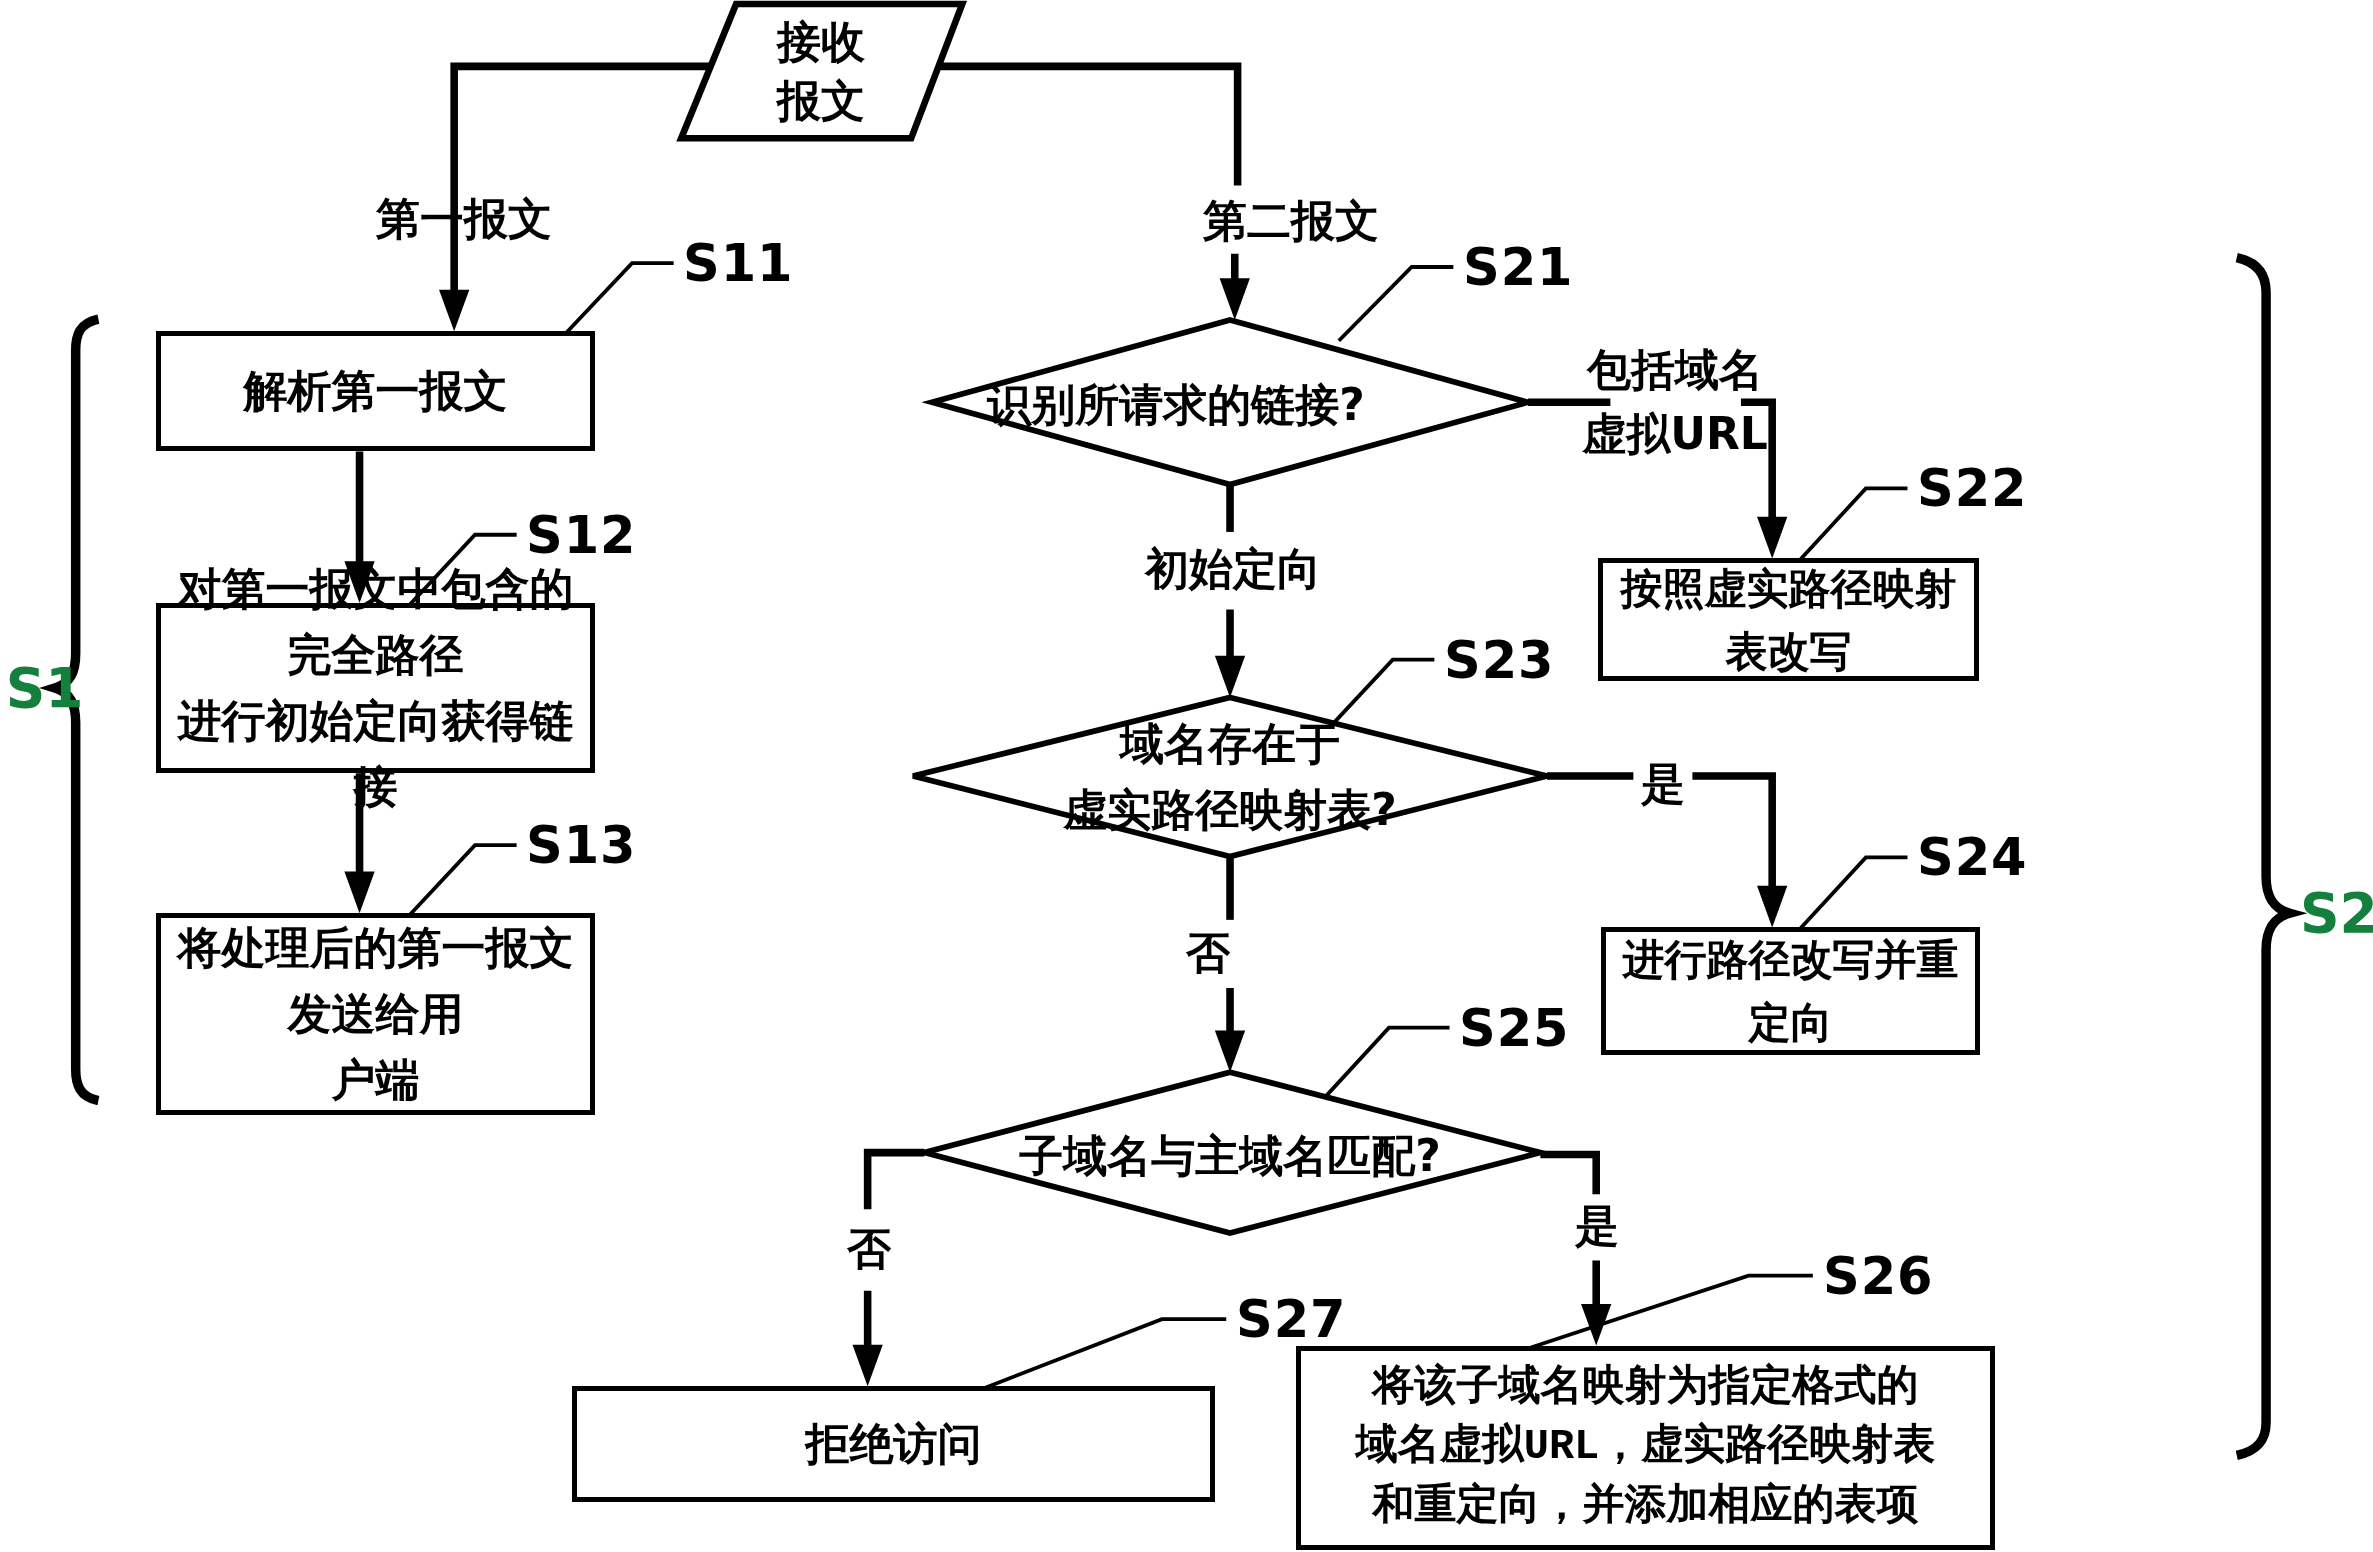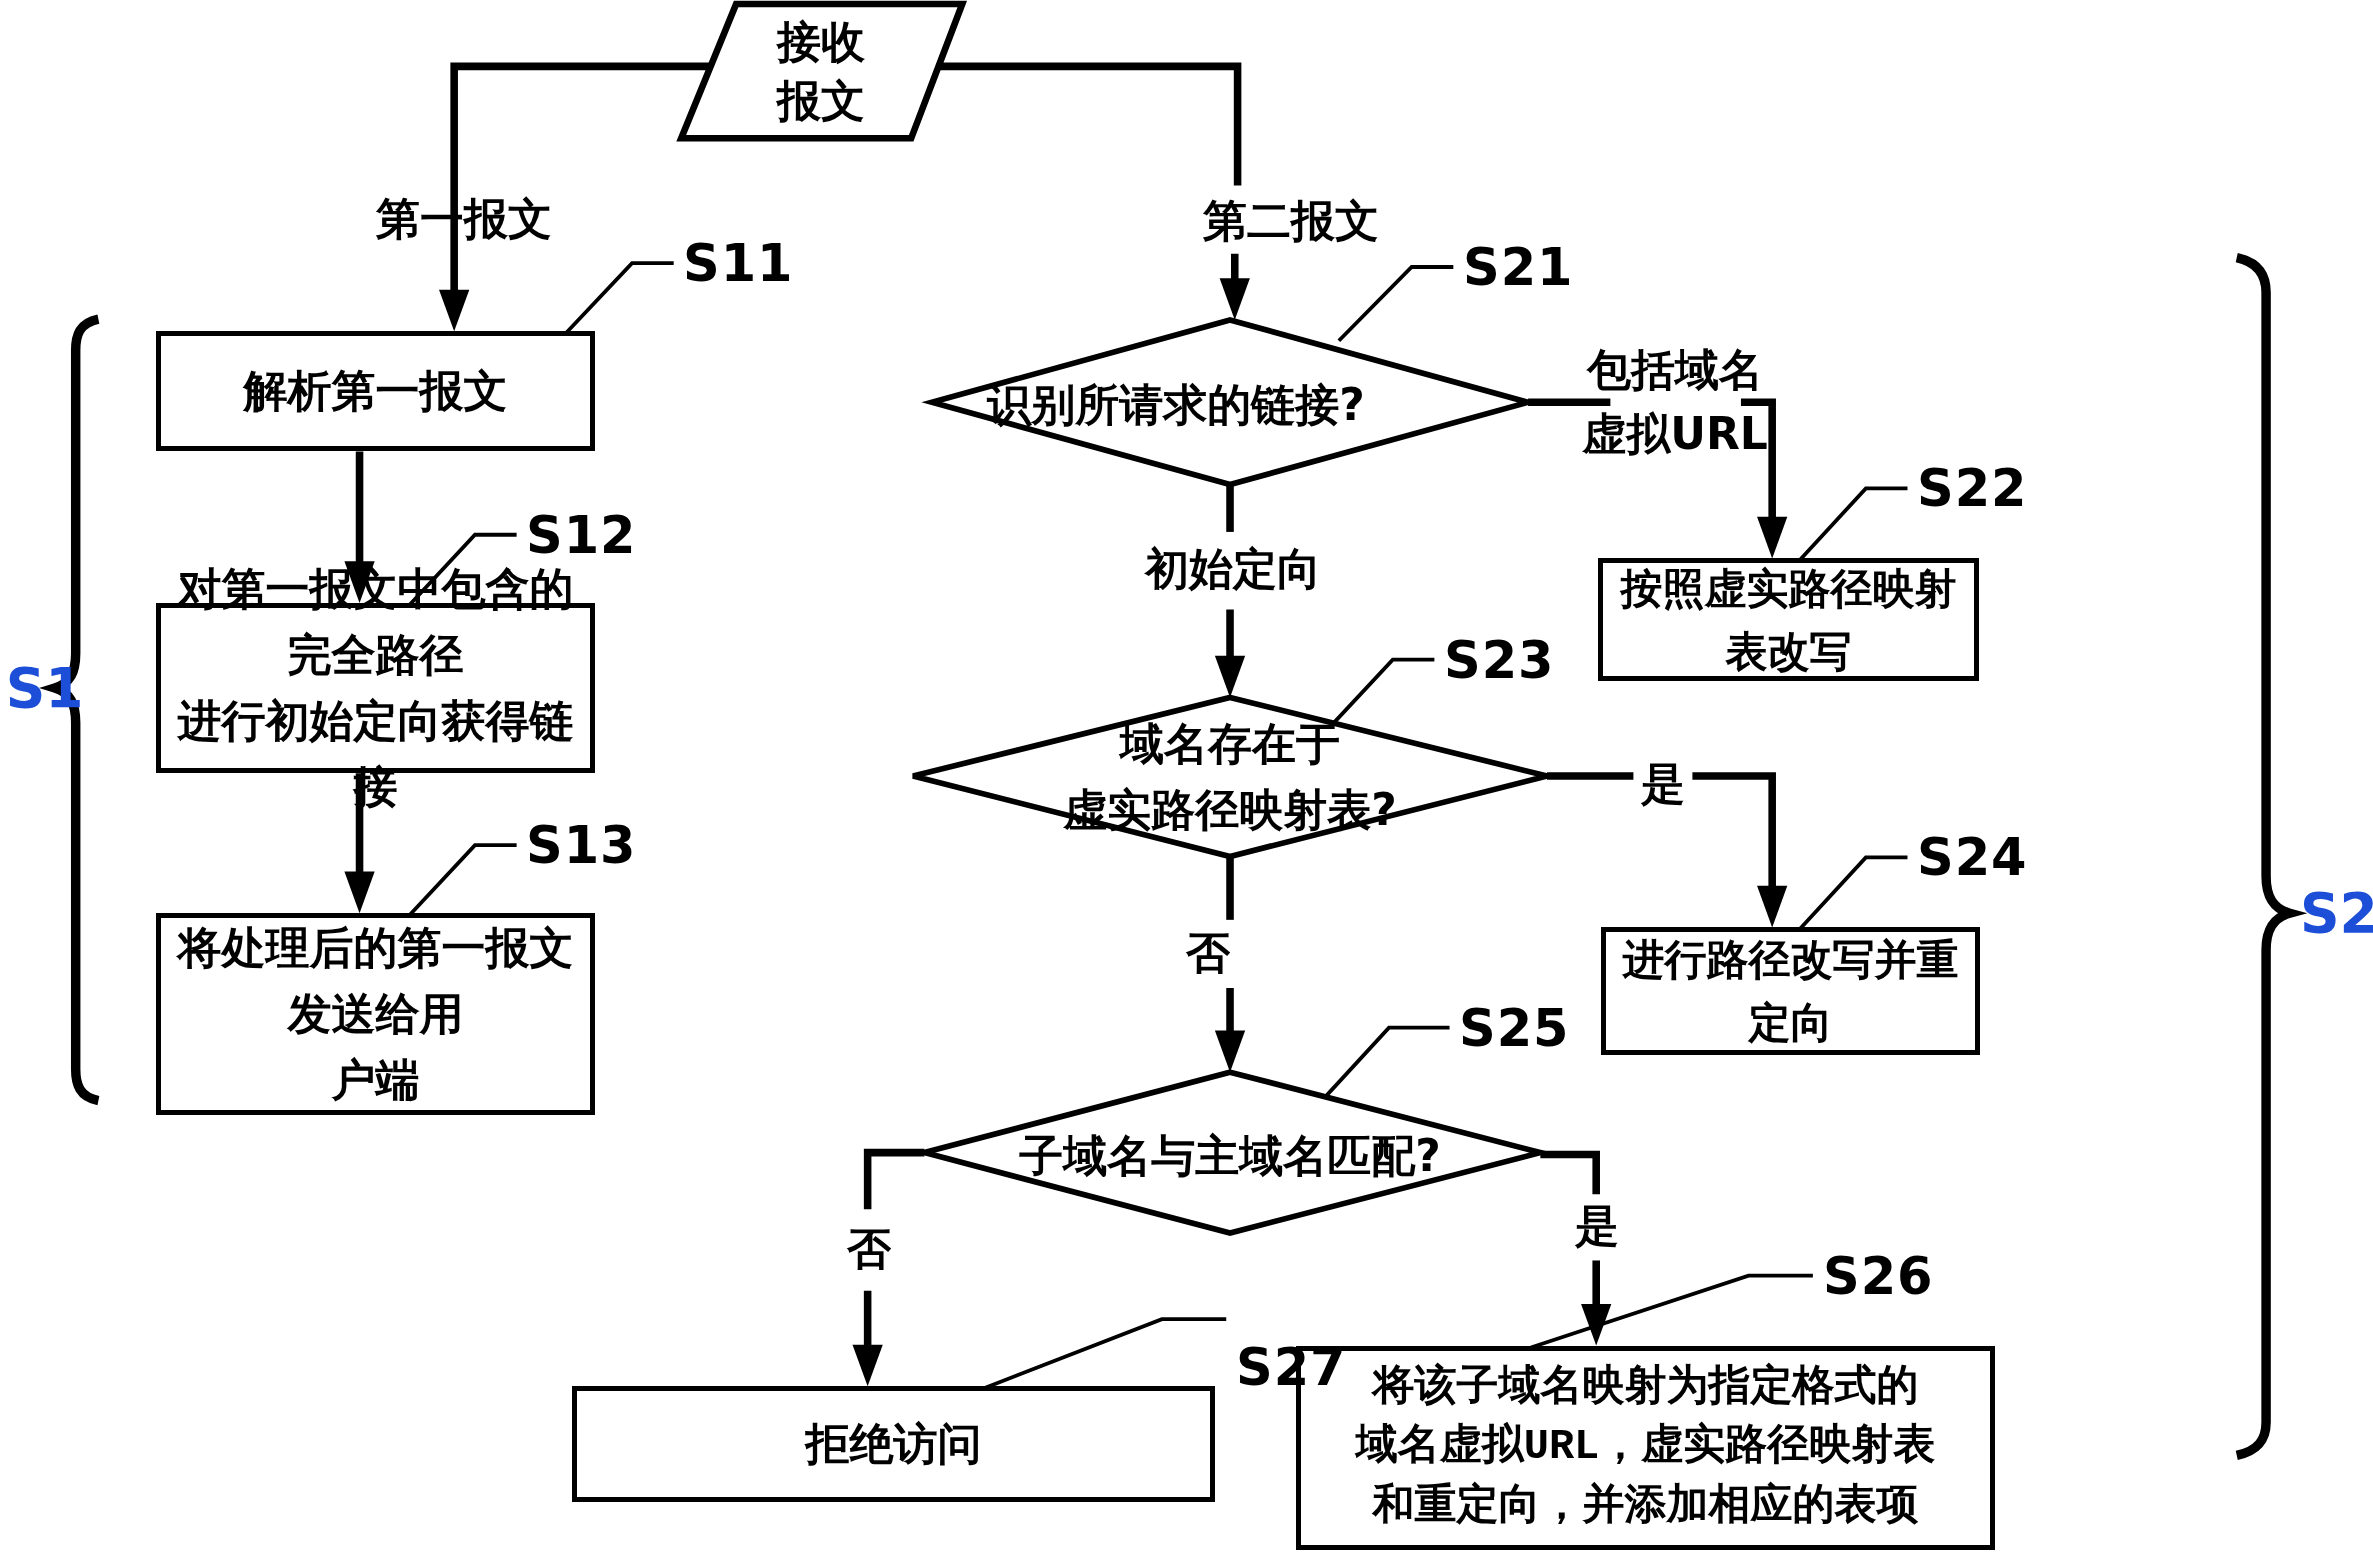--- a/index.html
+++ b/index.html
@@ -19,21 +19,21 @@
     position:absolute; box-sizing:border-box; border:5.7px solid #000; background:#fff;
     display:flex; flex-direction:column; align-items:center; justify-content:center;
     font-weight:700; text-align:center; font-size:44px; line-height:1.5;margin-left:16px;
   }
   .slabel {
     position:absolute; transform:translate(0,-50%);
     font-weight:700; font-size:51px; letter-spacing:0.9px; white-space:nowrap; color:#000;
   }
   .brace-label {
     position:absolute; transform:translate(0,-50%);
-    font-weight:700; font-size:55px; white-space:nowrap; color:#1d4ed8;
+    font-weight:700; font-size:55px; white-space:nowrap; color:#15803d;
   }
 </style>
 </head>
 <body>
 
 <div id="canvas">
 
   <svg id="wires" width="2373" height="1553" viewBox="0 0 2508 1641">
 
     <polyline points="751,70 480,70 480,307" fill="none" stroke="#000" stroke-width="8"></polyline>
@@ -139,19 +139,19 @@
 
   <div class="slabel" style="left:683px; top:263px;">S11</div>
   <div class="slabel" style="left:526px; top:535px;">S12</div>
   <div class="slabel" style="left:526px; top:845px;">S13</div>
   <div class="slabel" style="left:1463px; top:267px;">S21</div>
   <div class="slabel" style="left:1917px; top:488px;">S22</div>
   <div class="slabel" style="left:1444px; top:660px;">S23</div>
   <div class="slabel" style="left:1917px; top:857px;">S24</div>
   <div class="slabel" style="left:1459px; top:1028px;">S25</div>
   <div class="slabel" style="left:1823px; top:1276px;">S26</div>
-  <div class="slabel" style="left:1236px; top:1319px;margin-top:48px;">S27</div>
+  <div class="slabel" style="left:1236px; top:1319px;">S27</div>
 
   <div class="brace-label" style="left:5.7px; top:688px;">S1</div>
   <div class="brace-label" style="left:2300px; top:913px;">S2</div>
 
 </div>
 
 
 </body></html>

